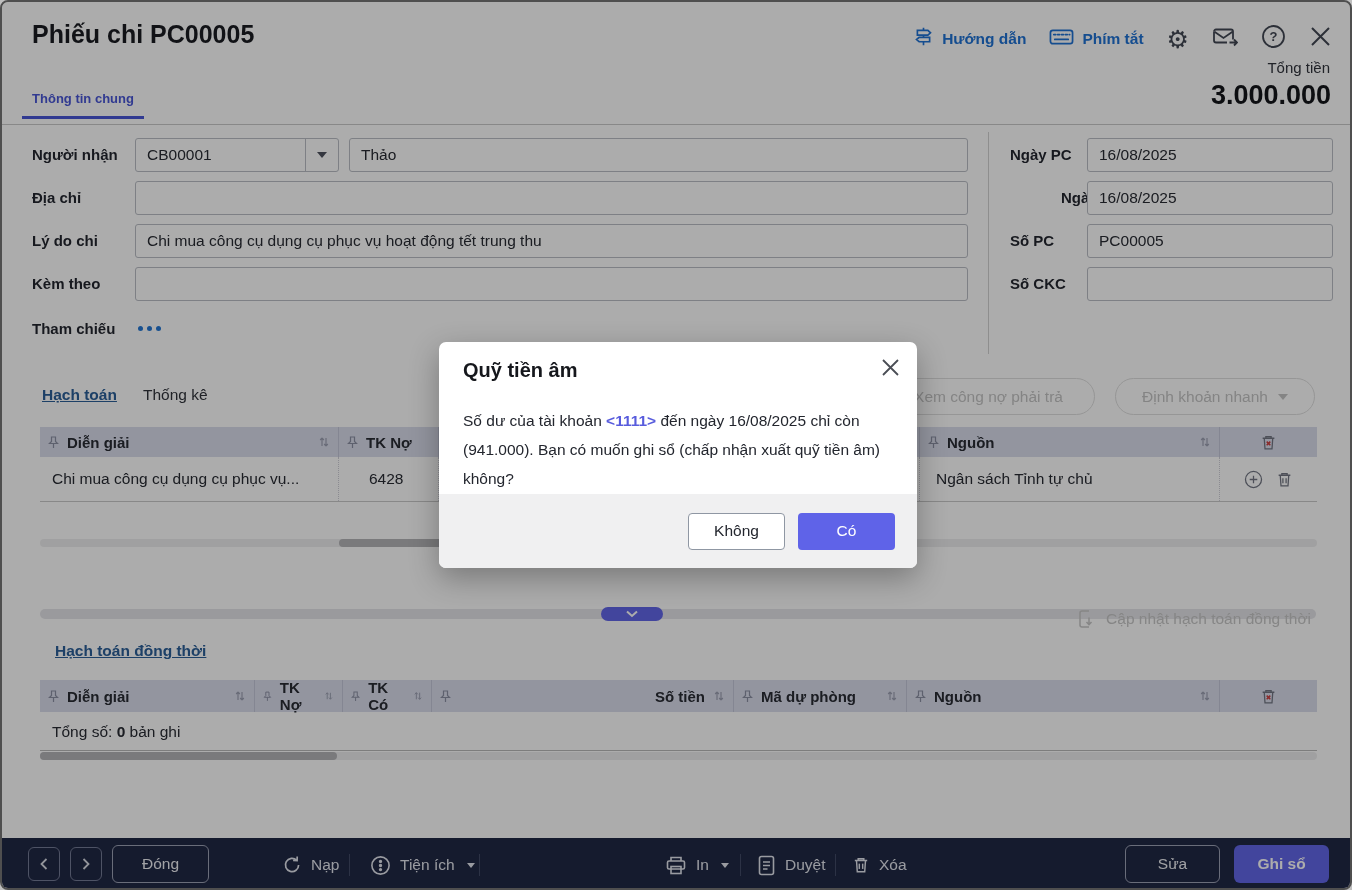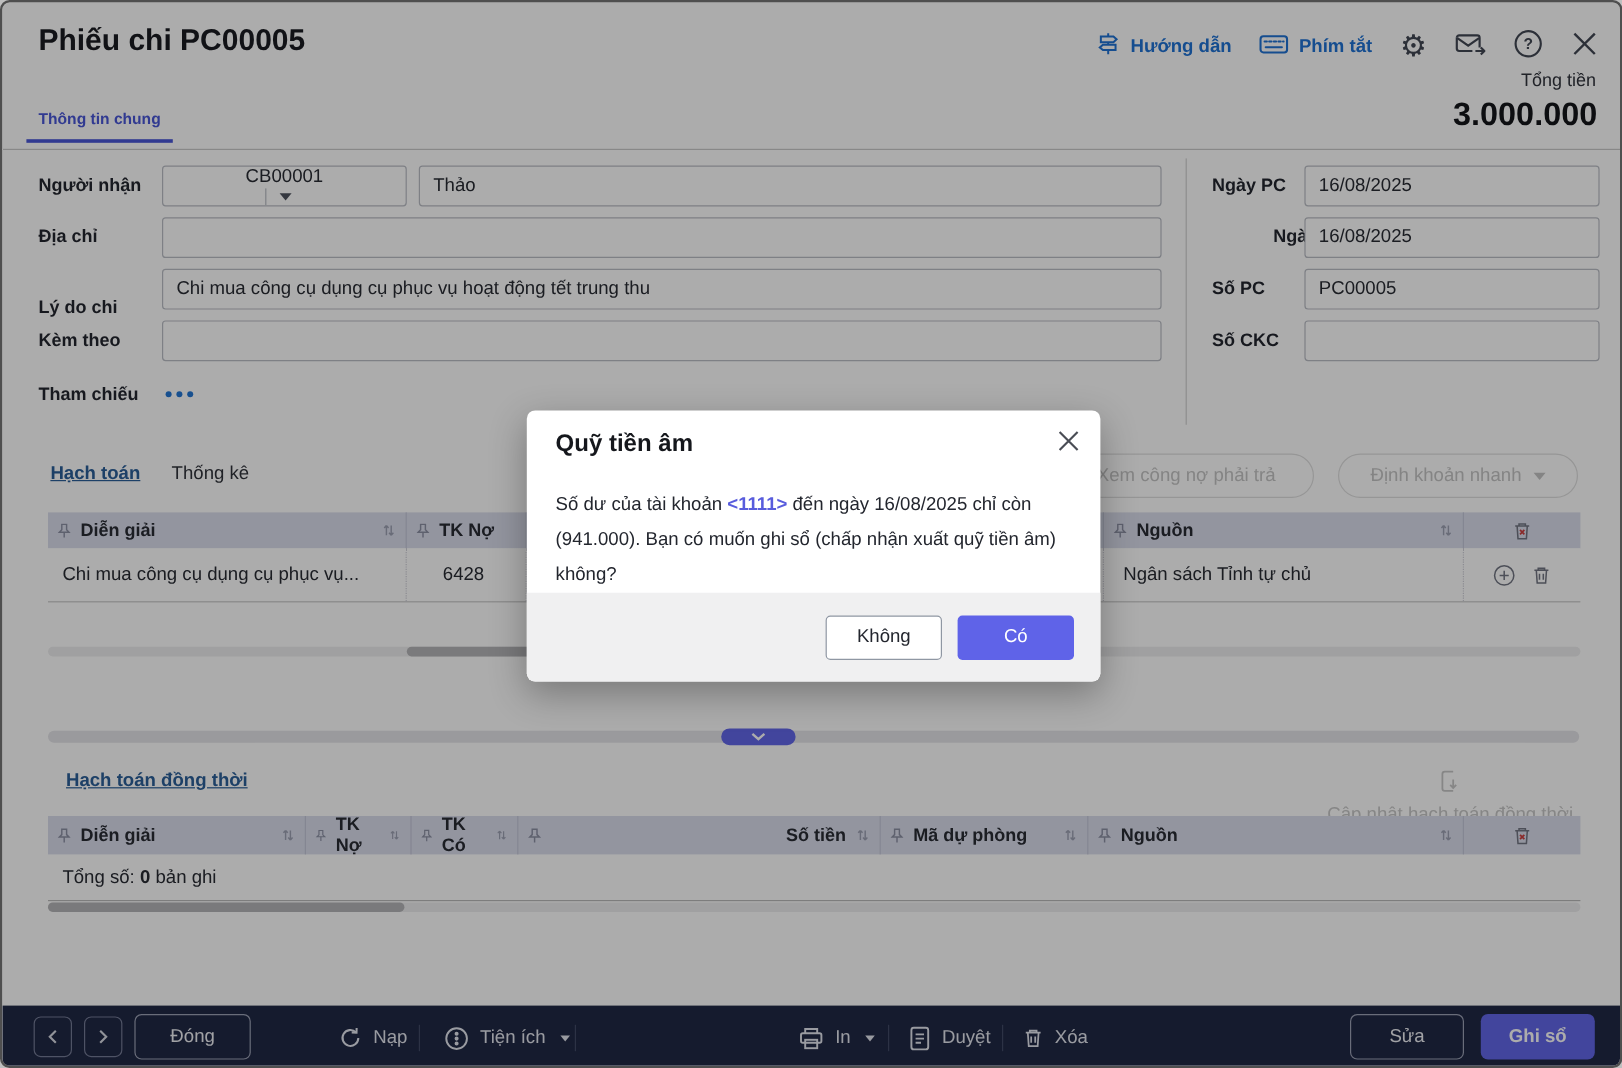--- a/index.html
+++ b/index.html
@@ -152,32 +152,32 @@
       </span>
     </div>
   </div>
 
   <div class="abs total-label">Tổng tiền</div>
   <div class="abs total-value">3.000.000</div>
   <div class="abs tab-general">Thông tin chung</div>
   <div class="abs hdr-line"></div>
 
   <div class="abs f-label" style="left:30px; top:136px;">Người nhận</div>
-  <div class="abs f-select" style="left:133px; top:136px; width:204px;flex-direction:column;">
+  <div class="abs f-select" style="left:133px; top:136px; width:204px;">
     <span class="txt">CB00001</span>
     <span class="caret-box">
         <i class="tri-down"></i>
       </span>
   </div>
   <input class="abs f-input" style="left: 347px; top: 136px; width: 619px;" value="Thảo">
 
   <div class="abs f-label" style="left:30px; top:179px;">Địa chỉ</div>
   <input class="abs f-input" style="left: 133px; top: 179px; width: 833px;" value="">
 
-  <div class="abs f-label" style="left:30px; top:238px;">Lý do chi</div>
+  <div class="abs f-label" style="left:30px; top:222px;">Lý do chi</div>
   <input class="abs f-input" style="left: 133px; top: 222px; width: 833px;" value="Chi mua công cụ dụng cụ phục vụ hoạt động tết trung thu">
 
   <div class="abs f-label" style="left:30px; top:265px;">Kèm theo</div>
   <input class="abs f-input" style="left: 133px; top: 265px; width: 833px;" value="">
 
   <div class="abs f-label" style="left:30px; top:310px;">Tham chiếu</div>
   <div class="abs dots" style="left:136px; top:324px;">
       <i></i>
       <i></i>
       <i></i>
@@ -274,21 +274,21 @@
 
   <div class="abs split-track"></div>
   <div class="abs split-pill">
     <svg width="14" height="8" viewBox="0 0 14 8" fill="none" stroke="#ffffff" stroke-width="2">
         <polyline points="2,1.5 7,6 12,1.5"></polyline>
       </svg>
   </div>
 
   <div class="abs sec-link" style="left:38px; top:640px;margin-left:15px;">Hạch toán đồng thời</div>
 
-  <div class="abs gray-action" style="right:39px; top:639px;flex-direction:column;">
+  <div class="abs gray-action" style="right:39px; top:607px;">
     <svg width="20" height="20" viewBox="0 0 20 20" stroke="#c5c5c5" fill="none" stroke-width="1.5">
       <path d="M12 2H5a2 2 0 00-2 2v12a2 2 0 002 2h7"></path>
       <path d="M12 8.5v7M9.5 13l2.5 2.7L14.5 13"></path>
     </svg>
     <span>Cập nhật hạch toán đồng thời</span>
   </div>
 
   <div class="abs" style="left:38px; top:678px; width:1277px; height:32px;">
     <div class="tbl-head">
       <div class="th" style="width:215px;">

